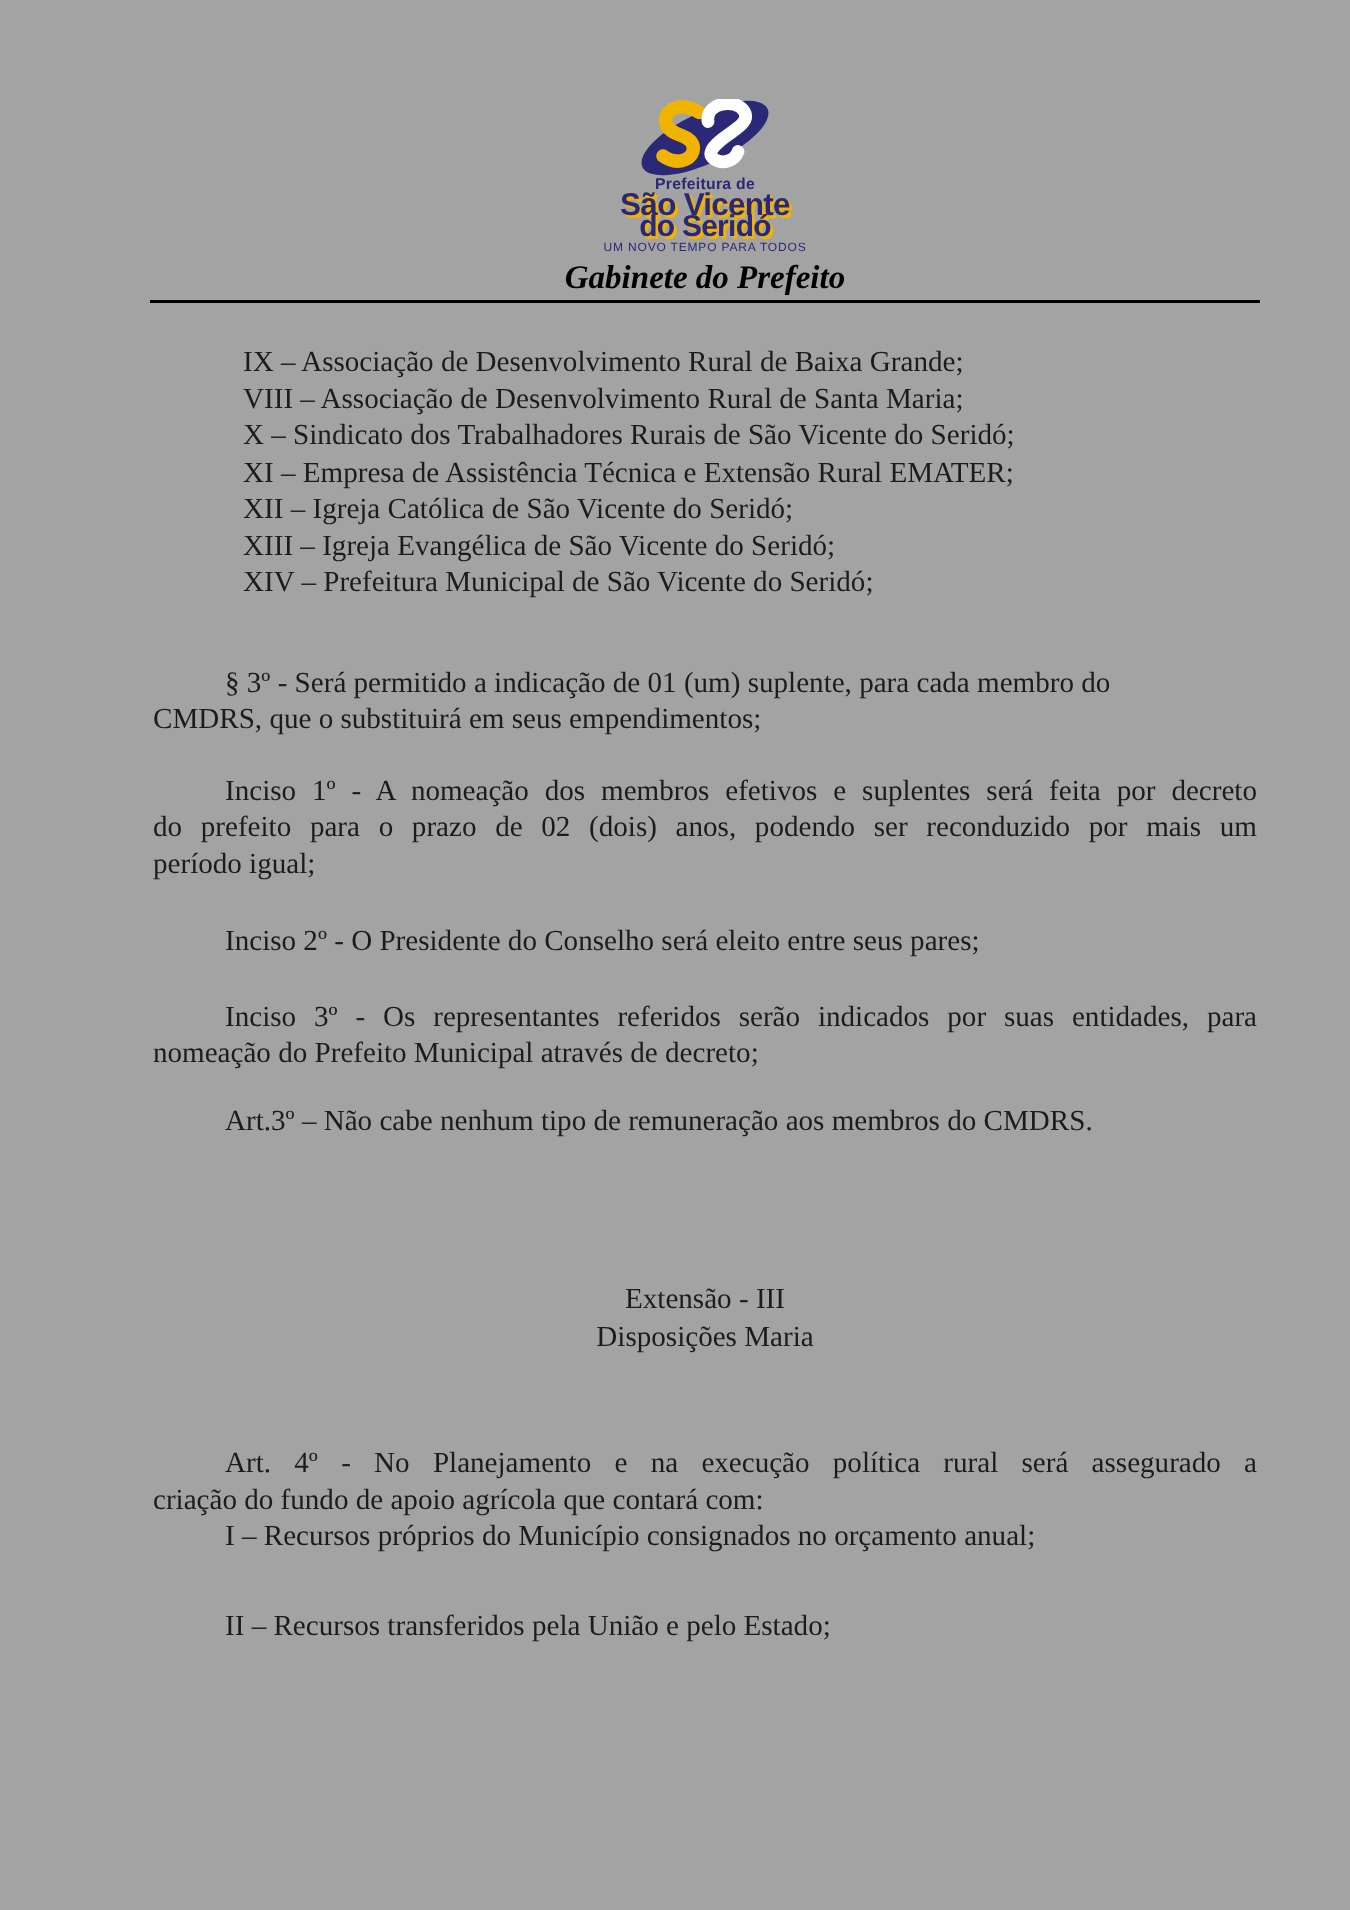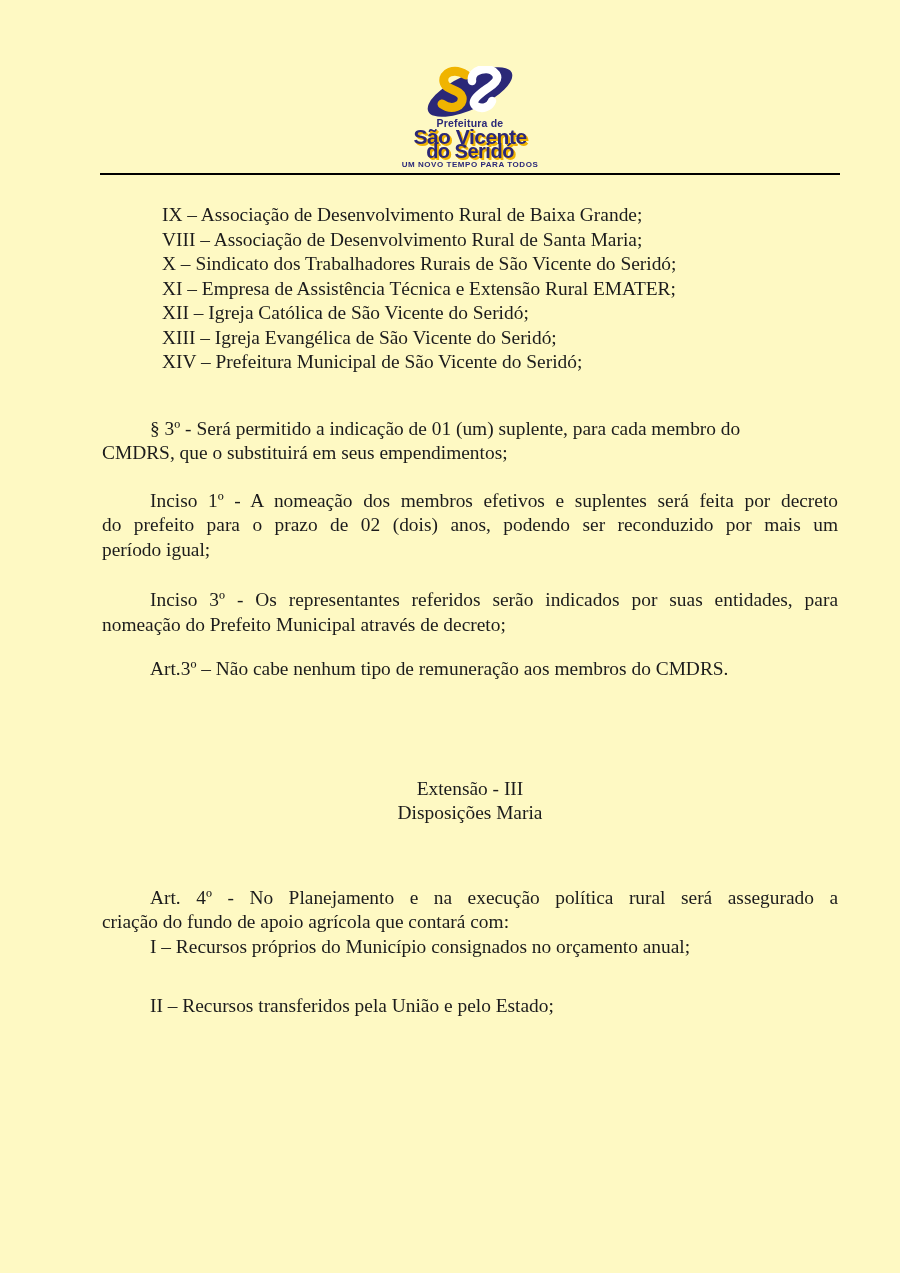--- a/index.html
+++ b/index.html
@@ -1,29 +1,29 @@
 <!DOCTYPE html>
 <html><head>
 <meta charset="utf-8">
 <style>
   html,body{margin:0;padding:0;background:#ffffff;}
   .page{
-    position:relative;width:900px;height:1273px;background:#fef9c3;
+    position:relative;width:900px;height:1273px;background:#a3a3a3;
     font-family:"Liberation Serif", serif;color:#1c1c1c;overflow:hidden;
   }
   .content{margin-left:102px;width:736px;}
   
   .hdr{text-align:center;color:#2B2878;font-family:"Liberation Sans", sans-serif;}
   .logo-svg{display:block;margin:66px auto 0;}
   .org-line{font-weight:bold;font-size:10.5px;line-height:11px;letter-spacing:.2px;}
   .city1{font-weight:bold;font-size:21px;line-height:15px;letter-spacing:-.5px;
          text-shadow:1px 1px 0 #F0B400,2px 2px 0 #F0B400;}
   .city2{font-weight:bold;font-size:20px;line-height:15px;letter-spacing:-.5px;
          text-shadow:1px 1px 0 #F0B400,2px 2px 0 #F0B400;}
-  .tagline{font-weight:bold;font-size:8px;line-height:10px;letter-spacing:.55px;margin-top:1px;}
+  .tagline{font-weight:normal;font-size:8px;line-height:10px;letter-spacing:.55px;margin-top:1px;}
   .dept{font-family:"Liberation Serif", serif;font-style:italic;font-weight:bold;
         font-size:22px;line-height:24px;color:#000;margin-top:3px;}
   .header-rule{border:0;border-top:2px solid #000;margin:3px 0 0 -2px;width:740px;}
   
   .doc{font-size:19.4px;}
   .tline{line-height:24.5px;white-space:nowrap;}
   .wrapline{white-space:normal;}
   .stretch{white-space:normal;text-align:justify;text-align-last:justify;}
   .first{padding-left:48px;}
   .list-line{line-height:24.5px;padding-left:60px;}
@@ -47,20 +47,21 @@
     <header class="hdr">
       <svg class="logo-svg" width="88" height="52" viewBox="0 0 88 52" aria-hidden="true">
         <ellipse cx="44" cy="26" rx="46" ry="17" fill="#2B2878" transform="rotate(-25 44 26)"></ellipse>
         <path d="M 40,9 C 28,1 16,7 18,16 C 20,25 34,23 36,31 C 38,40 26,45 16,38" fill="none" stroke="#F0B400" stroke-width="9" stroke-linecap="round"></path>
         <path d="M 46,15 C 44,3 64,-1 70,8 C 75,16 62,21 54,28 C 48,33 46,37 50,40 C 56,44 64,41 66,35" fill="none" stroke="#FFFFFF" stroke-width="8.5" stroke-linecap="round"></path>
       </svg>
       <div class="org-line">Prefeitura de</div>
       <div class="city1">São Vicente</div>
       <div class="city2">do Seridó</div>
       <div class="tagline">UM NOVO TEMPO PARA TODOS</div>
+      <div class="dept">Gabinete do Prefeito</div>
       <hr class="header-rule">
     </header>
 
     <section class="doc">
 
       <div class="sec-list">
         <div class="list-line">IX – Associação de Desenvolvimento Rural de Baixa Grande;</div>
         <div class="list-line">VIII – Associação de Desenvolvimento Rural de Santa Maria;</div>
         <div class="list-line">X – Sindicato dos Trabalhadores Rurais de São Vicente do Seridó;</div>
         <div class="list-line">XI – Empresa de Assistência Técnica e Extensão Rural EMATER;</div>
@@ -73,20 +74,23 @@
         <div class="tline first">§ 3º - Será permitido a indicação de 01 (um) suplente, para cada membro do</div>
         <div class="tline">CMDRS, que o substituirá em seus empendimentos;</div>
       </div>
 
       <div class="sec-i1">
         <div class="tline stretch first">Inciso 1º - A nomeação dos membros efetivos e suplentes será feita por decreto</div>
         <div class="tline stretch">do prefeito para o prazo de 02 (dois) anos, podendo ser reconduzido por mais um</div>
         <div class="tline">período igual;</div>
       </div>
 
+      <div class="sec-i2">
+        <div class="tline first">Inciso 2º - O Presidente do Conselho será eleito entre seus pares;</div>
+      </div>
 
       <div class="sec-i3">
         <div class="tline stretch first">Inciso 3º - Os representantes referidos serão indicados por suas entidades, para</div>
         <div class="tline">nomeação do Prefeito Municipal através de decreto;</div>
       </div>
 
       <div class="sec-a3">
         <div class="tline first">Art.3º – Não cabe nenhum tipo de remuneração aos membros do CMDRS.</div>
       </div>
 

